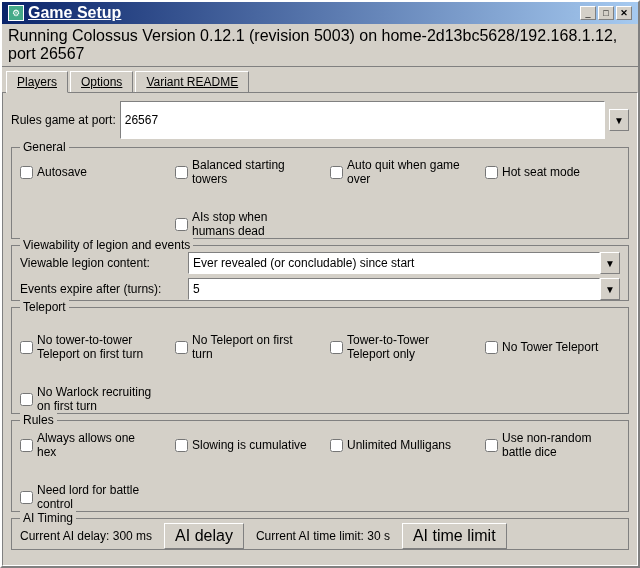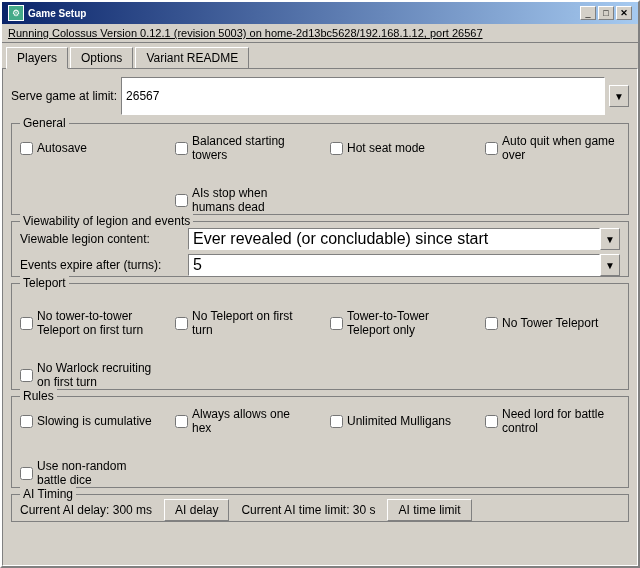--- a/index.html
+++ b/index.html
@@ -39,22 +39,23 @@
       height: 16px;
       background: #4a8;
       border: 1px solid #fff;
       font-size: 9px;
       display: flex;
       align-items: center;
       justify-content: center;
       color: white;
     }
     .title-text {
-      font-size: 10px;
+      font-size: 16px;
       font-weight: bold;
+      text-decoration: underline;
     }
     .title-buttons {
       display: flex;
       gap: 2px;
     }
     .title-btn {
       width: 16px;
       height: 14px;
       background: #d4d0c8;
       border: 1px solid;
@@ -64,43 +65,43 @@
       justify-content: center;
       font-size: 9px;
       cursor: pointer;
       color: #000;
     }
     .title-btn.close { font-weight: bold; }
 
     .subtitle-bar {
       background: #d4d0c8;
       padding: 3px 6px;
-      font-size: 11px;
+      font-size: 16px;
       border-bottom: 1px solid #808080;
       flex-shrink: 0;
-      text-decoration: underline;
     }
 
     .tabs {
       display: flex;
       padding: 4px 4px 0;
       background: #d4d0c8;
       flex-shrink: 0;
       gap: 2px;
     }
     .tab {
       padding: 3px 10px;
       background: #d4d0c8;
       border: 1px solid;
       border-color: #fff #808080 #808080 #fff;
       border-bottom: none;
       cursor: pointer;
       font-size: 12px;
       position: relative;
       z-index: 1;
+      text-decoration: underline;
     }
     .tab.active {
       background: #d4d0c8;
       border-bottom: 1px solid #d4d0c8;
       z-index: 2;
       margin-bottom: -1px;
     }
 
     .content-area {
       flex: 1;
@@ -195,37 +196,37 @@
       flex: 1;
       align-items: center;
     }
     .select-input {
       flex: 1;
       height: 22px;
       border: 1px solid;
       border-color: #808080 #fff #fff #808080;
       background: white;
       padding: 2px 4px;
-      font-size: 16px;
+      font-size: 12px;
     }
 
     .ai-timing-row {
       display: flex;
       align-items: center;
       gap: 12px;
       flex-wrap: wrap;
       padding-top: 4px;
     }
     .ai-btn {
       padding: 3px 10px;
       background: #d4d0c8;
       border: 1px solid;
       border-color: #fff #808080 #808080 #fff;
       cursor: pointer;
-      font-size: 12px;
+      font-size: 16px;
     }
   </style>
 </head>
 <body>
 
 <div class="window">
 
   <div class="title-bar">
     <div class="title-bar-left">
       <div class="title-icon">⚙</div>
@@ -250,43 +251,43 @@
       <span>Options</span>
     </div>
     <div class="tab">
       <span>Variant README</span>
     </div>
   </div>
 
   <div class="content-area">
 
     <div class="port-row">
-      <span class="port-label">Serve game at limit:</span>
+      <span class="port-label">Rules game at port:</span>
       <input class="port-input" type="text" value="26567" style="">
       <div class="dropdown-btn">▼</div>
     </div>
 
     <div class="section-group">
       <span class="section-label">General</span>
       <div class="two-col" style="margin-top:6px;">
         <div class="checkbox-row">
           <input type="checkbox" style="">
           <span>Autosave</span>
         </div>
         <div class="checkbox-row">
           <input type="checkbox" style="">
           <span>Balanced starting towers</span>
         </div>
         <div class="checkbox-row">
           <input type="checkbox" style="">
+          <span>Auto quit when game over</span>
+        </div>
+        <div class="checkbox-row">
+          <input type="checkbox" style="">
           <span>Hot seat mode</span>
-        </div>
-        <div class="checkbox-row">
-          <input type="checkbox" style="">
-          <span>Auto quit when game over</span>
         </div>
         <div></div>
         <div class="checkbox-row">
           <input type="checkbox" style="">
           <span>AIs stop when humans dead</span>
         </div>
       </div>
     </div>
 
     <div class="section-group">
@@ -331,37 +332,37 @@
           <span>No Warlock recruiting on first turn</span>
         </div>
       </div>
     </div>
 
     <div class="section-group">
       <span class="section-label">Rules</span>
       <div class="two-col" style="margin-top:6px;">
         <div class="checkbox-row">
           <input type="checkbox" style="">
+          <span>Always allows one hex</span>
+        </div>
+        <div class="checkbox-row">
+          <input type="checkbox" style="">
           <span>Slowing is cumulative</span>
         </div>
         <div class="checkbox-row">
           <input type="checkbox" style="">
-          <span>Always allows one hex</span>
-        </div>
-        <div class="checkbox-row">
-          <input type="checkbox" style="">
           <span>Unlimited Mulligans</span>
         </div>
         <div class="checkbox-row">
           <input type="checkbox" style="">
+          <span>Use non-random battle dice</span>
+        </div>
+        <div class="checkbox-row">
+          <input type="checkbox" style="">
           <span>Need lord for battle control</span>
-        </div>
-        <div class="checkbox-row">
-          <input type="checkbox" style="">
-          <span>Use non-random battle dice</span>
         </div>
       </div>
     </div>
 
     <div class="section-group">
       <span class="section-label">AI Timing</span>
       <div class="ai-timing-row">
         <span>Current AI delay: 300 ms</span>
         <button class="ai-btn">AI delay</button>
         <span>Current AI time limit: 30 s</span>

